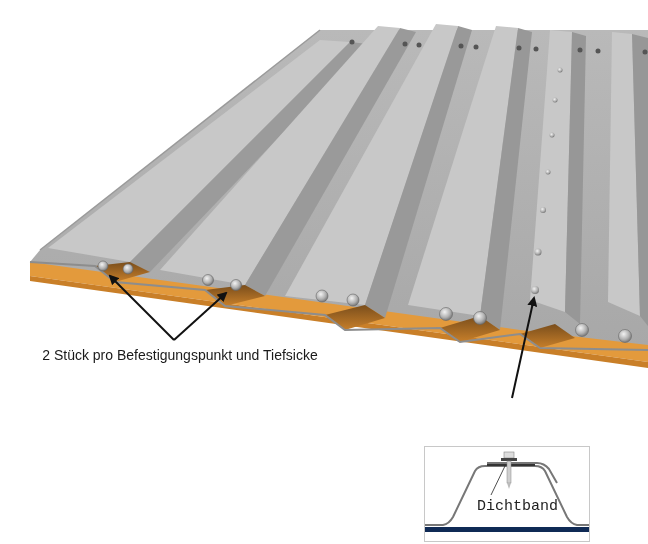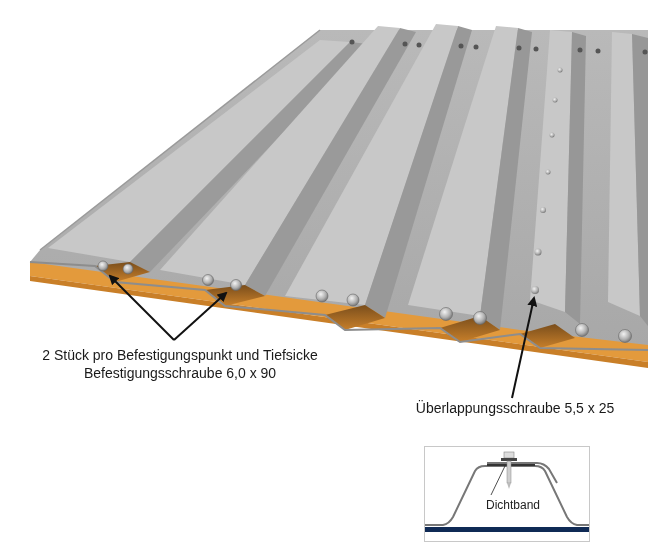--- a/index.html
+++ b/index.html
@@ -3,21 +3,21 @@
 <meta charset="utf-8">
 <style>
   html, body { margin: 0; padding: 0; background: #ffffff; }
   #stage { position: relative; width: 648px; height: 544px; overflow: hidden; background: #ffffff; font-family: "Liberation Sans", sans-serif; }
   svg.scene { position: absolute; left: 0; top: 0; }
   .label { position: absolute; font-family: "Liberation Sans", sans-serif; font-weight: normal; color: #1a1a1a; text-align: center; font-size: 14px; line-height: 18px; white-space: nowrap; }
   #label-left { left: 10px; top: 346px; width: 340px; }
   #label-right { left: 390px; top: 399px; width: 250px; }
   #detail-box { position: absolute; left: 424px; top: 446px; width: 164px; height: 94px; border: 1px solid #c8c8c8; background: #ffffff; }
   #detail-box svg { position: absolute; left: 0; top: 0; }
-  #dicht-label { position: absolute; left: 61px; top: 51px; font-size: 12px; font-weight: normal; color: #222; font-family: Liberation Sans, sans-serif; }
+  #dicht-label { position: absolute; left: 52px; top: 51px; font-size: 15px; font-weight: normal; color: #222; font-family: Liberation Mono, monospace; }
 </style>
 </head>
 <body>
 
 <div id="stage">
 
   <svg class="scene" width="648" height="544" viewBox="0 0 648 544">
     <defs>
       <linearGradient id="ribG" x1="0" y1="0" x2="1" y2="0">
         <stop offset="0" stop-color="#a9a9a9"></stop>
@@ -120,25 +120,23 @@
 
     <g>
       <line x1="174" y1="340" x2="110" y2="276" stroke="#111" stroke-width="2" marker-end="url(#arrowHead)"></line>
       <line x1="174" y1="340" x2="226" y2="293" stroke="#111" stroke-width="2" marker-end="url(#arrowHead)"></line>
       <line x1="512" y1="398" x2="534" y2="298" stroke="#111" stroke-width="2" marker-end="url(#arrowHead)"></line>
     </g>
   </svg>
 
   <div class="label" id="label-left">
     <div>2 Stück pro Befestigungspunkt und Tiefsicke</div>
-    <div>Befestigungsschraube 6,0 x 90</div>
   </div>
 
   <div class="label" id="label-right">
-    <div>Überlappungsschraube 5,5 x 25</div>
   </div>
 
   <div id="detail-box">
     <svg width="164" height="94" viewBox="0 0 164 94">
 
       <rect x="0" y="80" width="164" height="5" fill="#0f2a55"></rect>
 
       <path d="M0,78 L18,78 Q24,77 28,70 L50,24 Q53,19 60,19 L110,19 Q117,19 120,24 L142,70 Q146,77 152,78 L164,78" fill="none" stroke="#777" stroke-width="2"></path>
 
       <path d="M62,16 L112,16 Q119,16 124,22 L132,36" fill="none" stroke="#777" stroke-width="2"></path>

